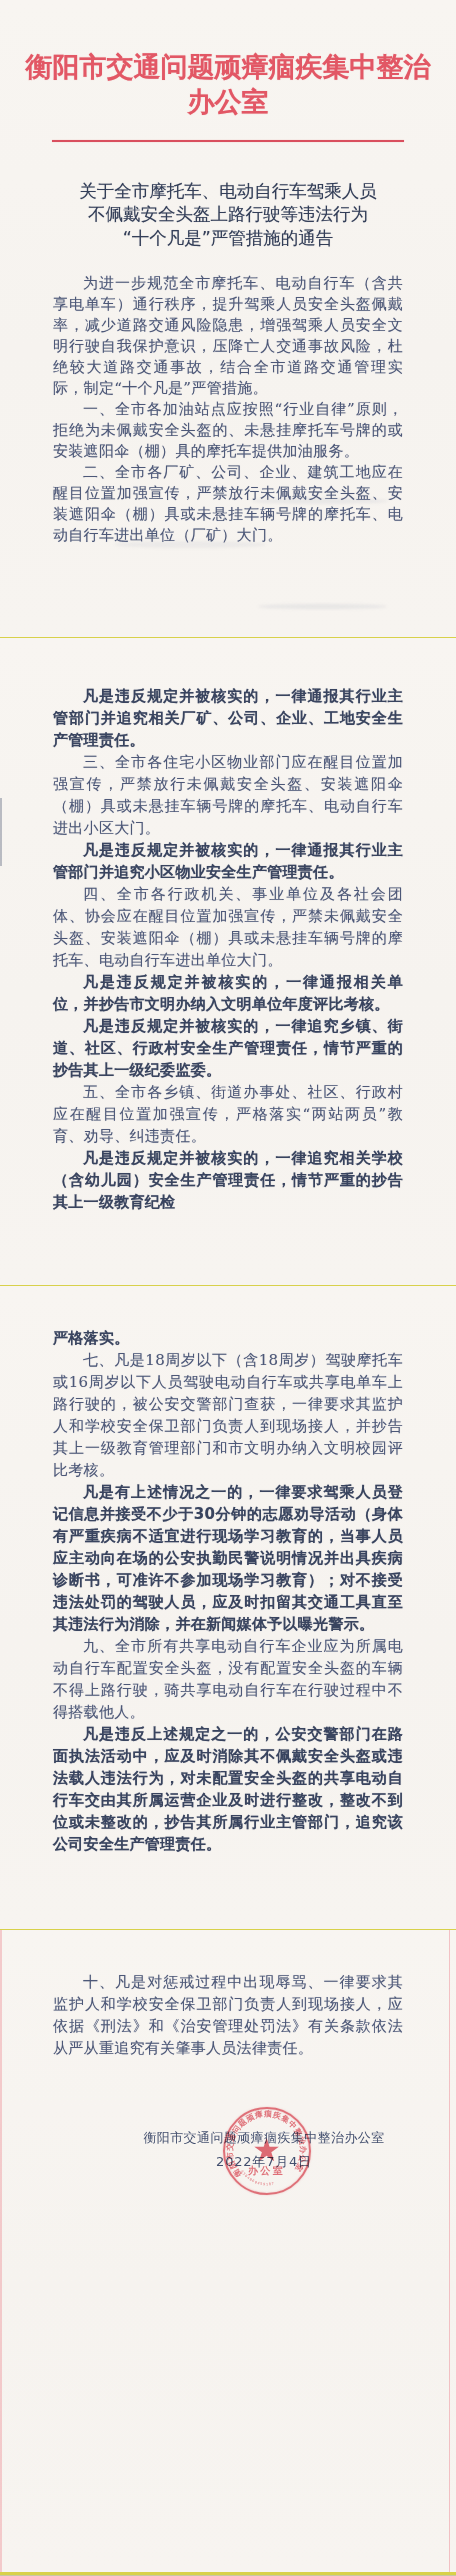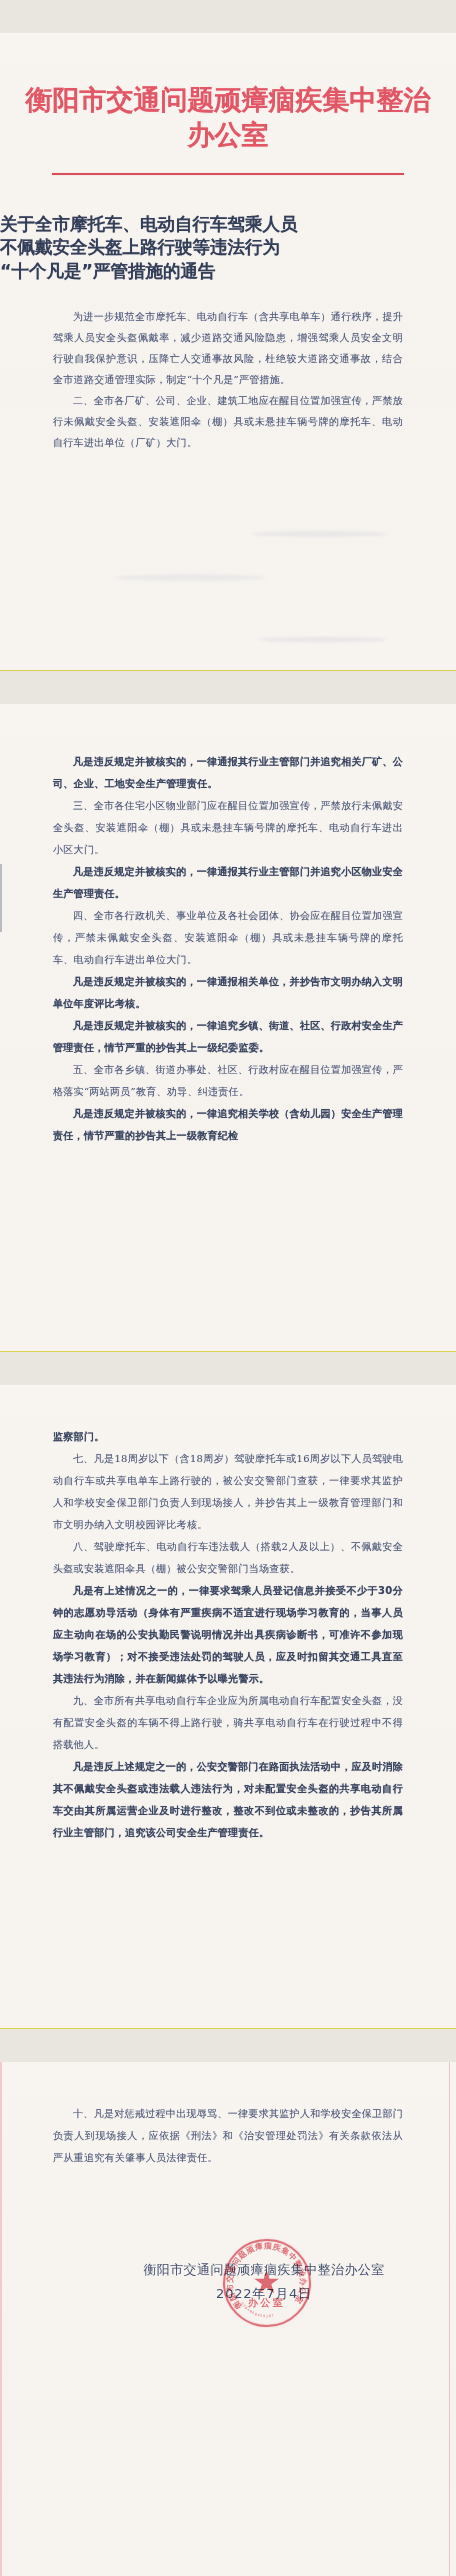--- a/index.html
+++ b/index.html
@@ -7,21 +7,20 @@
     position:relative;
     width:456px;
     font-family:"DejaVu Serif","Liberation Serif",serif;
   }
   .page{
     position:relative;
     box-sizing:border-box;
     width:456px;
     overflow:hidden;
     background:linear-gradient(180deg,#f8f5f1 0%,#f6f3ef 55%,#f7f4f0 100%);
-    margin-top:33px;
   }
   .page1{height:638px;border-bottom:1.5px solid #d8d14a;}
   .page2{height:648px;border-bottom:1.5px solid #d8d14a;}
   .page3{height:644px;border-bottom:1.5px solid #d8d14a;}
   .page4{height:642px;}
   .bottom-strip{height:4.6px;background:linear-gradient(180deg,#d8d14a 0 55%,#c9c7a2 55% 100%);}
   
   .letterhead{
     margin:49px 15px 0 15px;
     font-size:27px;
@@ -35,29 +34,30 @@
   .red-line{
     height:1.5px;
     margin:21px 52px 0 52px;
     background:#d94f5e;
     box-shadow:0 0 0.8px rgba(217,79,94,.7);
   }
   .title{margin-top:38px;}
   .title-line{
     font-size:17.5px;
     line-height:23.6px;
-    font-weight:bold;
+    font-weight:normal;
+    text-align:center;
     color:#333e58;
     font-family:"DejaVu Sans","Liberation Sans",sans-serif;
     text-shadow:0 0 0.8px rgba(51,62,88,.4);
   }
   
   .body{
     margin:0 53px;
-    font-size:10px;
+    font-size:15px;
     line-height:22px;
     text-align:justify;
     color:#4d5878;
     letter-spacing:0.3px;
     text-shadow:0 0 0.8px rgba(77,88,120,.38);
   }
   .page1 .body{margin-top:23px;line-height:21px;}
   .page2 .body{padding-top:47px;}
   .page3 .body{padding-top:41px;}
   .page4 .body{padding-top:41px;}
@@ -141,20 +141,21 @@
   <section class="page page1">
     <h1 class="letterhead">衡阳市交通问题顽瘴痼疾集中整治办公室</h1>
     <div class="red-line"></div>
     <div class="title">
         <div class="title-line">关于全市摩托车、电动自行车驾乘人员</div>
         <div class="title-line">不佩戴安全头盔上路行驶等违法行为</div>
         <div class="title-line">“十个凡是”严管措施的通告</div>
       </div>
     <div class="body">
         <p class="para">为进一步规范全市摩托车、电动自行车（含共享电单车）通行秩序，提升驾乘人员安全头盔佩戴率，减少道路交通风险隐患，增强驾乘人员安全文明行驶自我保护意识，压降亡人交通事故风险，杜绝较大道路交通事故，结合全市道路交通管理实际，制定“十个凡是”严管措施。</p>
+        <p class="para">一、全市各加油站点应按照“行业自律”原则，拒绝为未佩戴安全头盔的、未悬挂摩托车号牌的或安装遮阳伞（棚）具的摩托车提供加油服务。</p>
         <p class="para">二、全市各厂矿、公司、企业、建筑工地应在醒目位置加强宣传，严禁放行未佩戴安全头盔、安装遮阳伞（棚）具或未悬挂车辆号牌的摩托车、电动自行车进出单位（厂矿）大门。</p>
       </div>
     <div class="smudge smudge1"></div>
     <div class="smudge smudge2"></div>
     <div class="smudge smudge3"></div>
   </section>
 
   <section class="page page2">
     <div class="body">
         <p class="para bold">凡是违反规定并被核实的，一律通报其行业主管部门并追究相关厂矿、公司、企业、工地安全生产管理责任。</p>
@@ -164,23 +165,22 @@
         <p class="para bold">凡是违反规定并被核实的，一律通报相关单位，并抄告市文明办纳入文明单位年度评比考核。</p>
         <p class="para bold">凡是违反规定并被核实的，一律追究乡镇、街道、社区、行政村安全生产管理责任，情节严重的抄告其上一级纪委监委。</p>
         <p class="para">五、全市各乡镇、街道办事处、社区、行政村应在醒目位置加强宣传，严格落实“两站两员”教育、劝导、纠违责任。</p>
         <p class="para bold">凡是违反规定并被核实的，一律追究相关学校（含幼儿园）安全生产管理责任，情节严重的抄告其上一级教育纪检</p>
       </div>
     <div class="edge-line edge-left-p2"></div>
   </section>
 
   <section class="page page3">
     <div class="body">
-        <p class="para bold cont">监察部门。</p>
+        <p class="para bold cont">严格落实。</p>
         <p class="para">七、凡是18周岁以下（含18周岁）驾驶摩托车或16周岁以下人员驾驶电动自行车或共享电单车上路行驶的，被公安交警部门查获，一律要求其监护人和学校安全保卫部门负责人到现场接人，并抄告其上一级教育管理部门和市文明办纳入文明校园评比考核。</p>
-        <p class="para">八、驾驶摩托车、电动自行车违法载人（搭载2人及以上）、不佩戴安全头盔或安装遮阳伞具（棚）被公安交警部门当场查获。</p>
         <p class="para bold">凡是有上述情况之一的，一律要求驾乘人员登记信息并接受不少于30分钟的志愿劝导活动（身体有严重疾病不适宜进行现场学习教育的，当事人员应主动向在场的公安执勤民警说明情况并出具疾病诊断书，可准许不参加现场学习教育）；对不接受违法处罚的驾驶人员，应及时扣留其交通工具直至其违法行为消除，并在新闻媒体予以曝光警示。</p>
         <p class="para">九、全市所有共享电动自行车企业应为所属电动自行车配置安全头盔，没有配置安全头盔的车辆不得上路行驶，骑共享电动自行车在行驶过程中不得搭载他人。</p>
         <p class="para bold">凡是违反上述规定之一的，公安交警部门在路面执法活动中，应及时消除其不佩戴安全头盔或违法载人违法行为，对未配置安全头盔的共享电动自行车交由其所属运营企业及时进行整改，整改不到位或未整改的，抄告其所属行业主管部门，追究该公司安全生产管理责任。</p>
       </div>
   </section>
 
   <section class="page page4">
     <div class="body">
         <p class="para">十、凡是对惩戒过程中出现辱骂、一律要求其监护人和学校安全保卫部门负责人到现场接人，应依据《刑法》和《治安管理处罚法》有关条款依法从严从重追究有关肇事人员法律责任。</p>
       </div>

